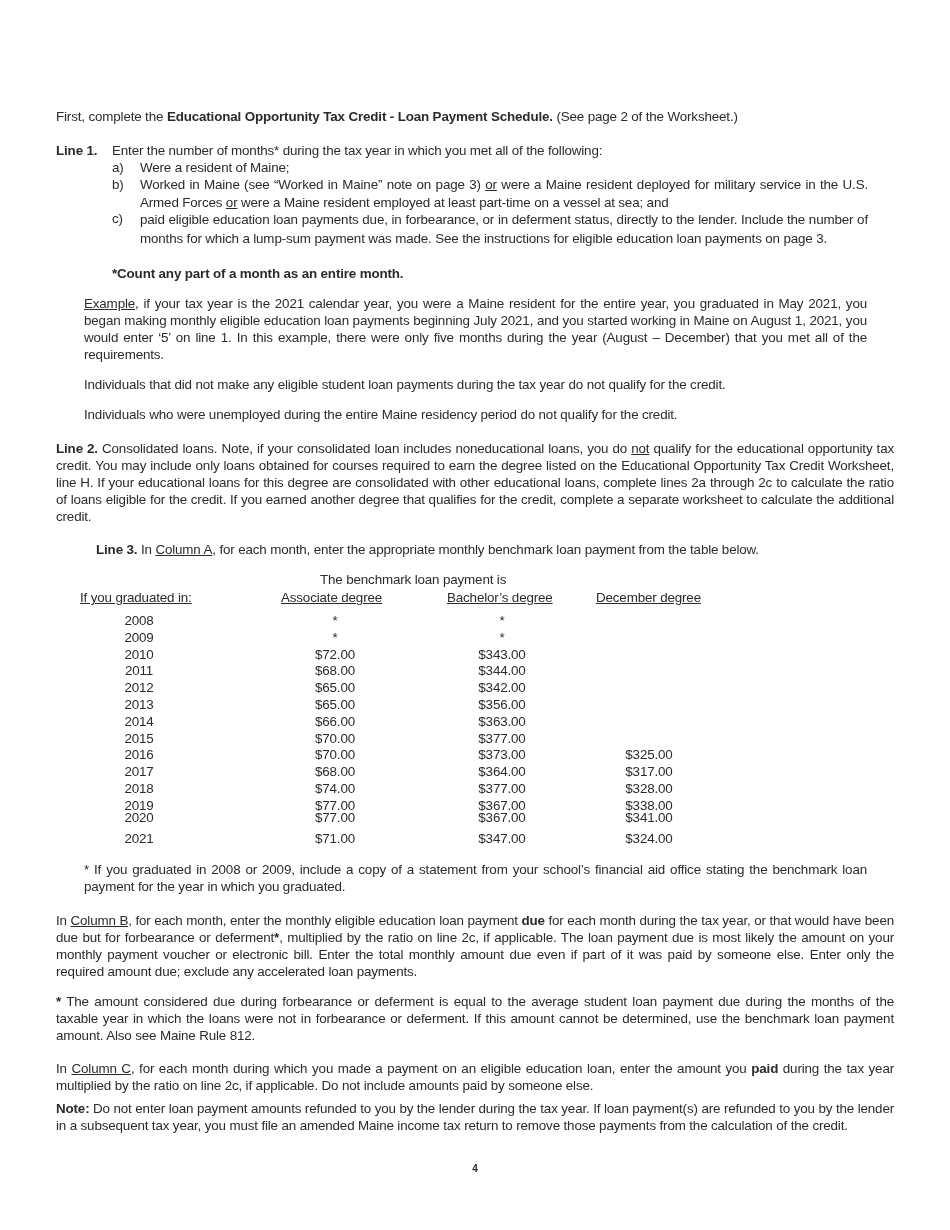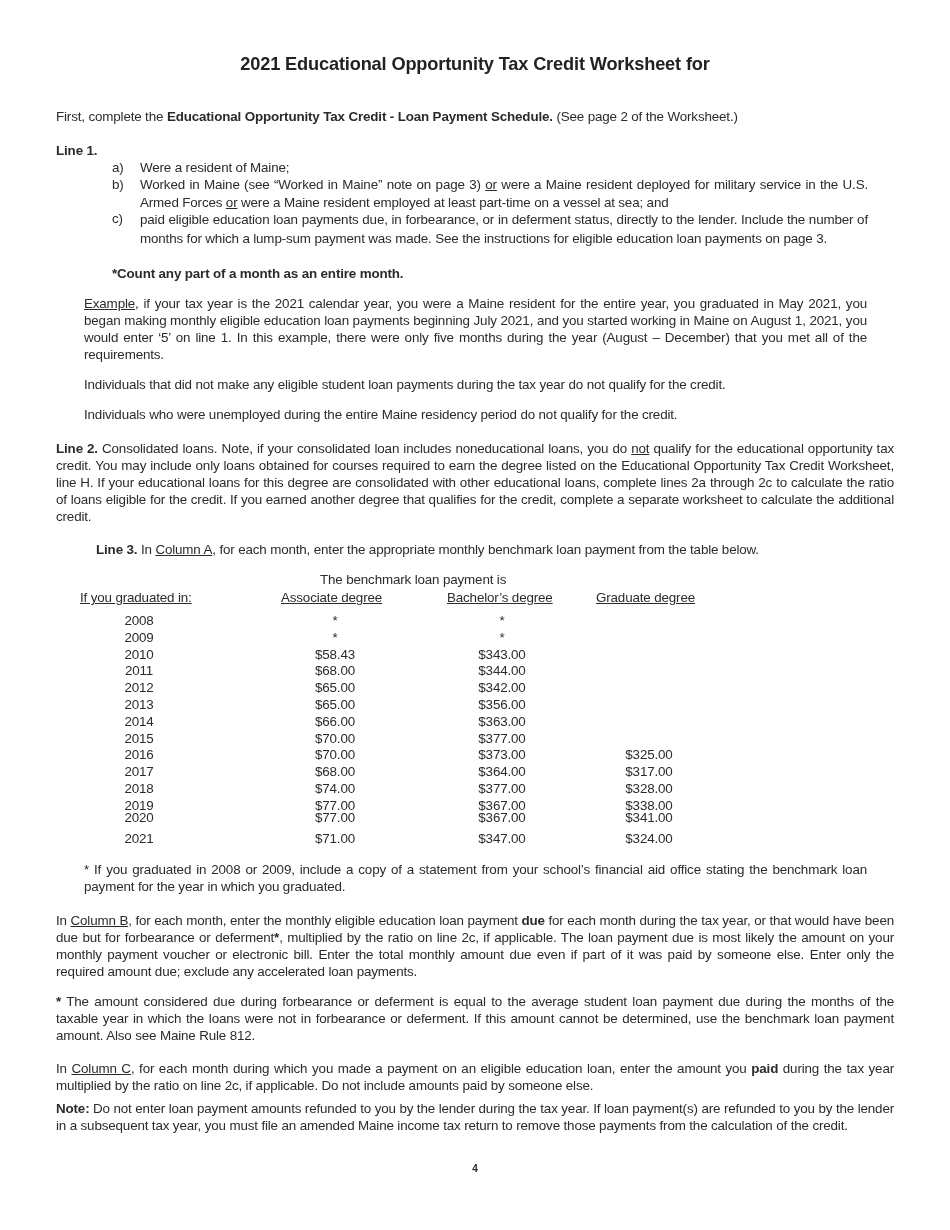--- a/index.html
+++ b/index.html
@@ -27,27 +27,27 @@
   .c0 { left: 110px; width: 58px; }
   .c1 { left: 290px; width: 90px; }
   .c2 { left: 457px; width: 90px; }
   .c3 { left: 604px; width: 90px; }
   .pagenum { position: absolute; top: 1163px; left: 0; width: 950px; text-align: center; font-weight: bold; font-size: 10px; }
 </style>
 </head>
 <body>
 
 <div class="title">
-  <div>2021 Educational Opportunity Tax Credit Worksheet for</div>
 </div>
 
 <div class="p" style="top:108px;"><span>First, complete the </span><span class="b">Educational Opportunity Tax Credit - Loan Payment Schedule.</span><span> (See page 2 of the Worksheet.)</span></div>
 
 <div class="p" style="top:142px;">
   <span class="line-label">Line 1.</span>
+  <span style="position:absolute; left:56px;">Enter the number of months* during the tax year in which you met all of the following:</span>
 </div>
 
 <div class="li" style="top:159px; left:112px; width:760px; height:18px;">
   <span class="k">a)</span>
   <span class="t">Were a resident of Maine;</span>
 </div>
 <div class="li" style="top:176px; left:112px; width:760px; height:36px;">
   <span class="k">b)</span>
   <span class="t"><span>Worked in Maine (see “Worked in Maine” note on page 3) </span><span class="u">or</span><span> were a Maine resident deployed for military service in the U.S. Armed Forces </span><span class="u">or</span><span> were a Maine resident employed at least part-time on a vessel at sea; and</span></span>
 </div>
@@ -64,38 +64,38 @@
 
 <div class="p" style="top:440px;"><span class="line-label">Line 2.</span><span> Consolidated loans. Note, if your consolidated loan includes noneducational loans, you do </span><span class="u">not</span><span> qualify for the educational opportunity tax credit. You may include only loans obtained for courses required to earn the degree listed on the Educational Opportunity Tax Credit Worksheet, line H. If your educational loans for this degree are consolidated with other educational loans, complete lines 2a through 2c to calculate the ratio of loans eligible for the credit. If you earned another degree that qualifies for the credit, complete a separate worksheet to calculate the additional credit.</span></div>
 
 <div class="p" style="top:541px;padding-left:40px;"><span class="line-label">Line 3.</span><span> In </span><span class="u">Column A</span><span>, for each month, enter the appropriate monthly benchmark loan payment from the table below.</span></div>
 
 <div>
   <div class="tbl-caption">The benchmark loan payment is</div>
   <div class="th" style="left:80px;">If you graduated in:</div>
   <div class="th" style="left:281px;">Associate degree</div>
   <div class="th" style="left:447px;">Bachelor’s degree</div>
-  <div class="th" style="left:596px;">Graduate degree</div>
+  <div class="th" style="left:596px;">December degree</div>
 
   <div id="table-rows">
       <div class="row" style="top: 613px;">
         <div class="cell c0">2008</div>
         <div class="cell c1">*</div>
         <div class="cell c2">*</div>
         <div class="cell c3"></div>
       </div>
       <div class="row" style="top: 629.8px;">
         <div class="cell c0">2009</div>
         <div class="cell c1">*</div>
         <div class="cell c2">*</div>
         <div class="cell c3"></div>
       </div>
       <div class="row" style="top: 646.6px;">
         <div class="cell c0">2010</div>
-        <div class="cell c1">$58.43</div>
+        <div class="cell c1">$72.00</div>
         <div class="cell c2">$343.00</div>
         <div class="cell c3"></div>
       </div>
       <div class="row" style="top: 663.4px;">
         <div class="cell c0">2011</div>
         <div class="cell c1">$68.00</div>
         <div class="cell c2">$344.00</div>
         <div class="cell c3"></div>
       </div>
       <div class="row" style="top: 680.2px;">

